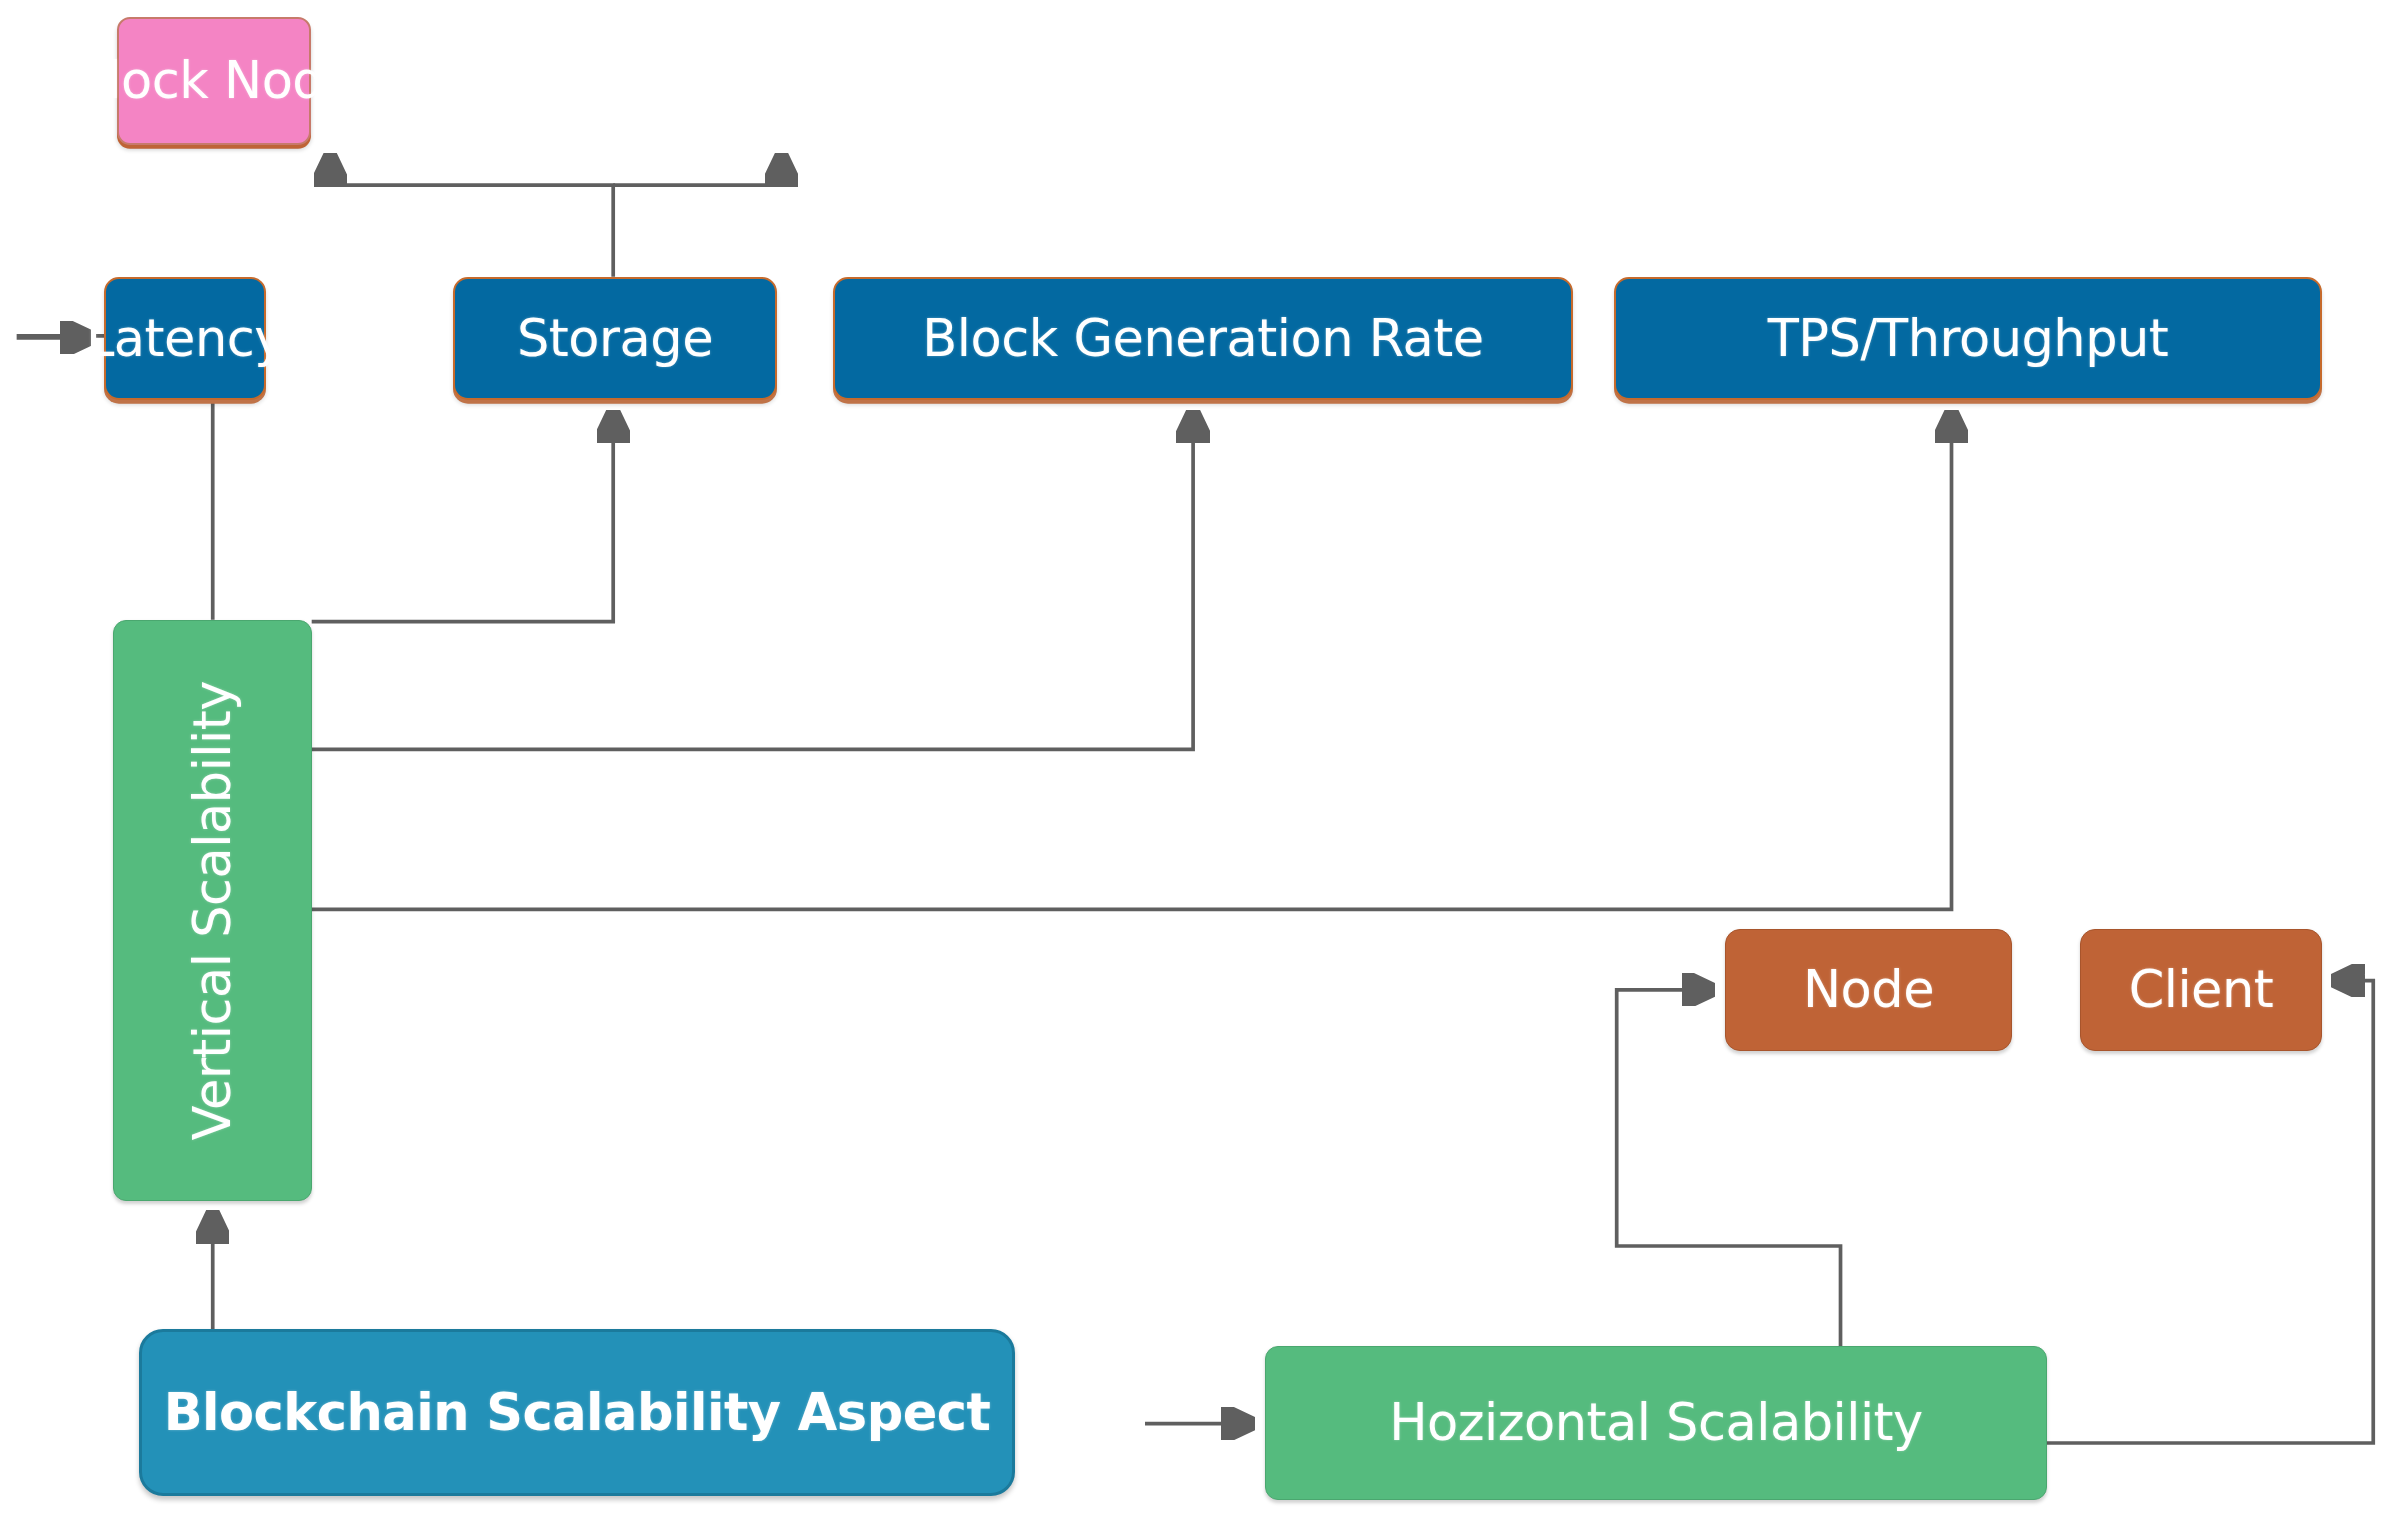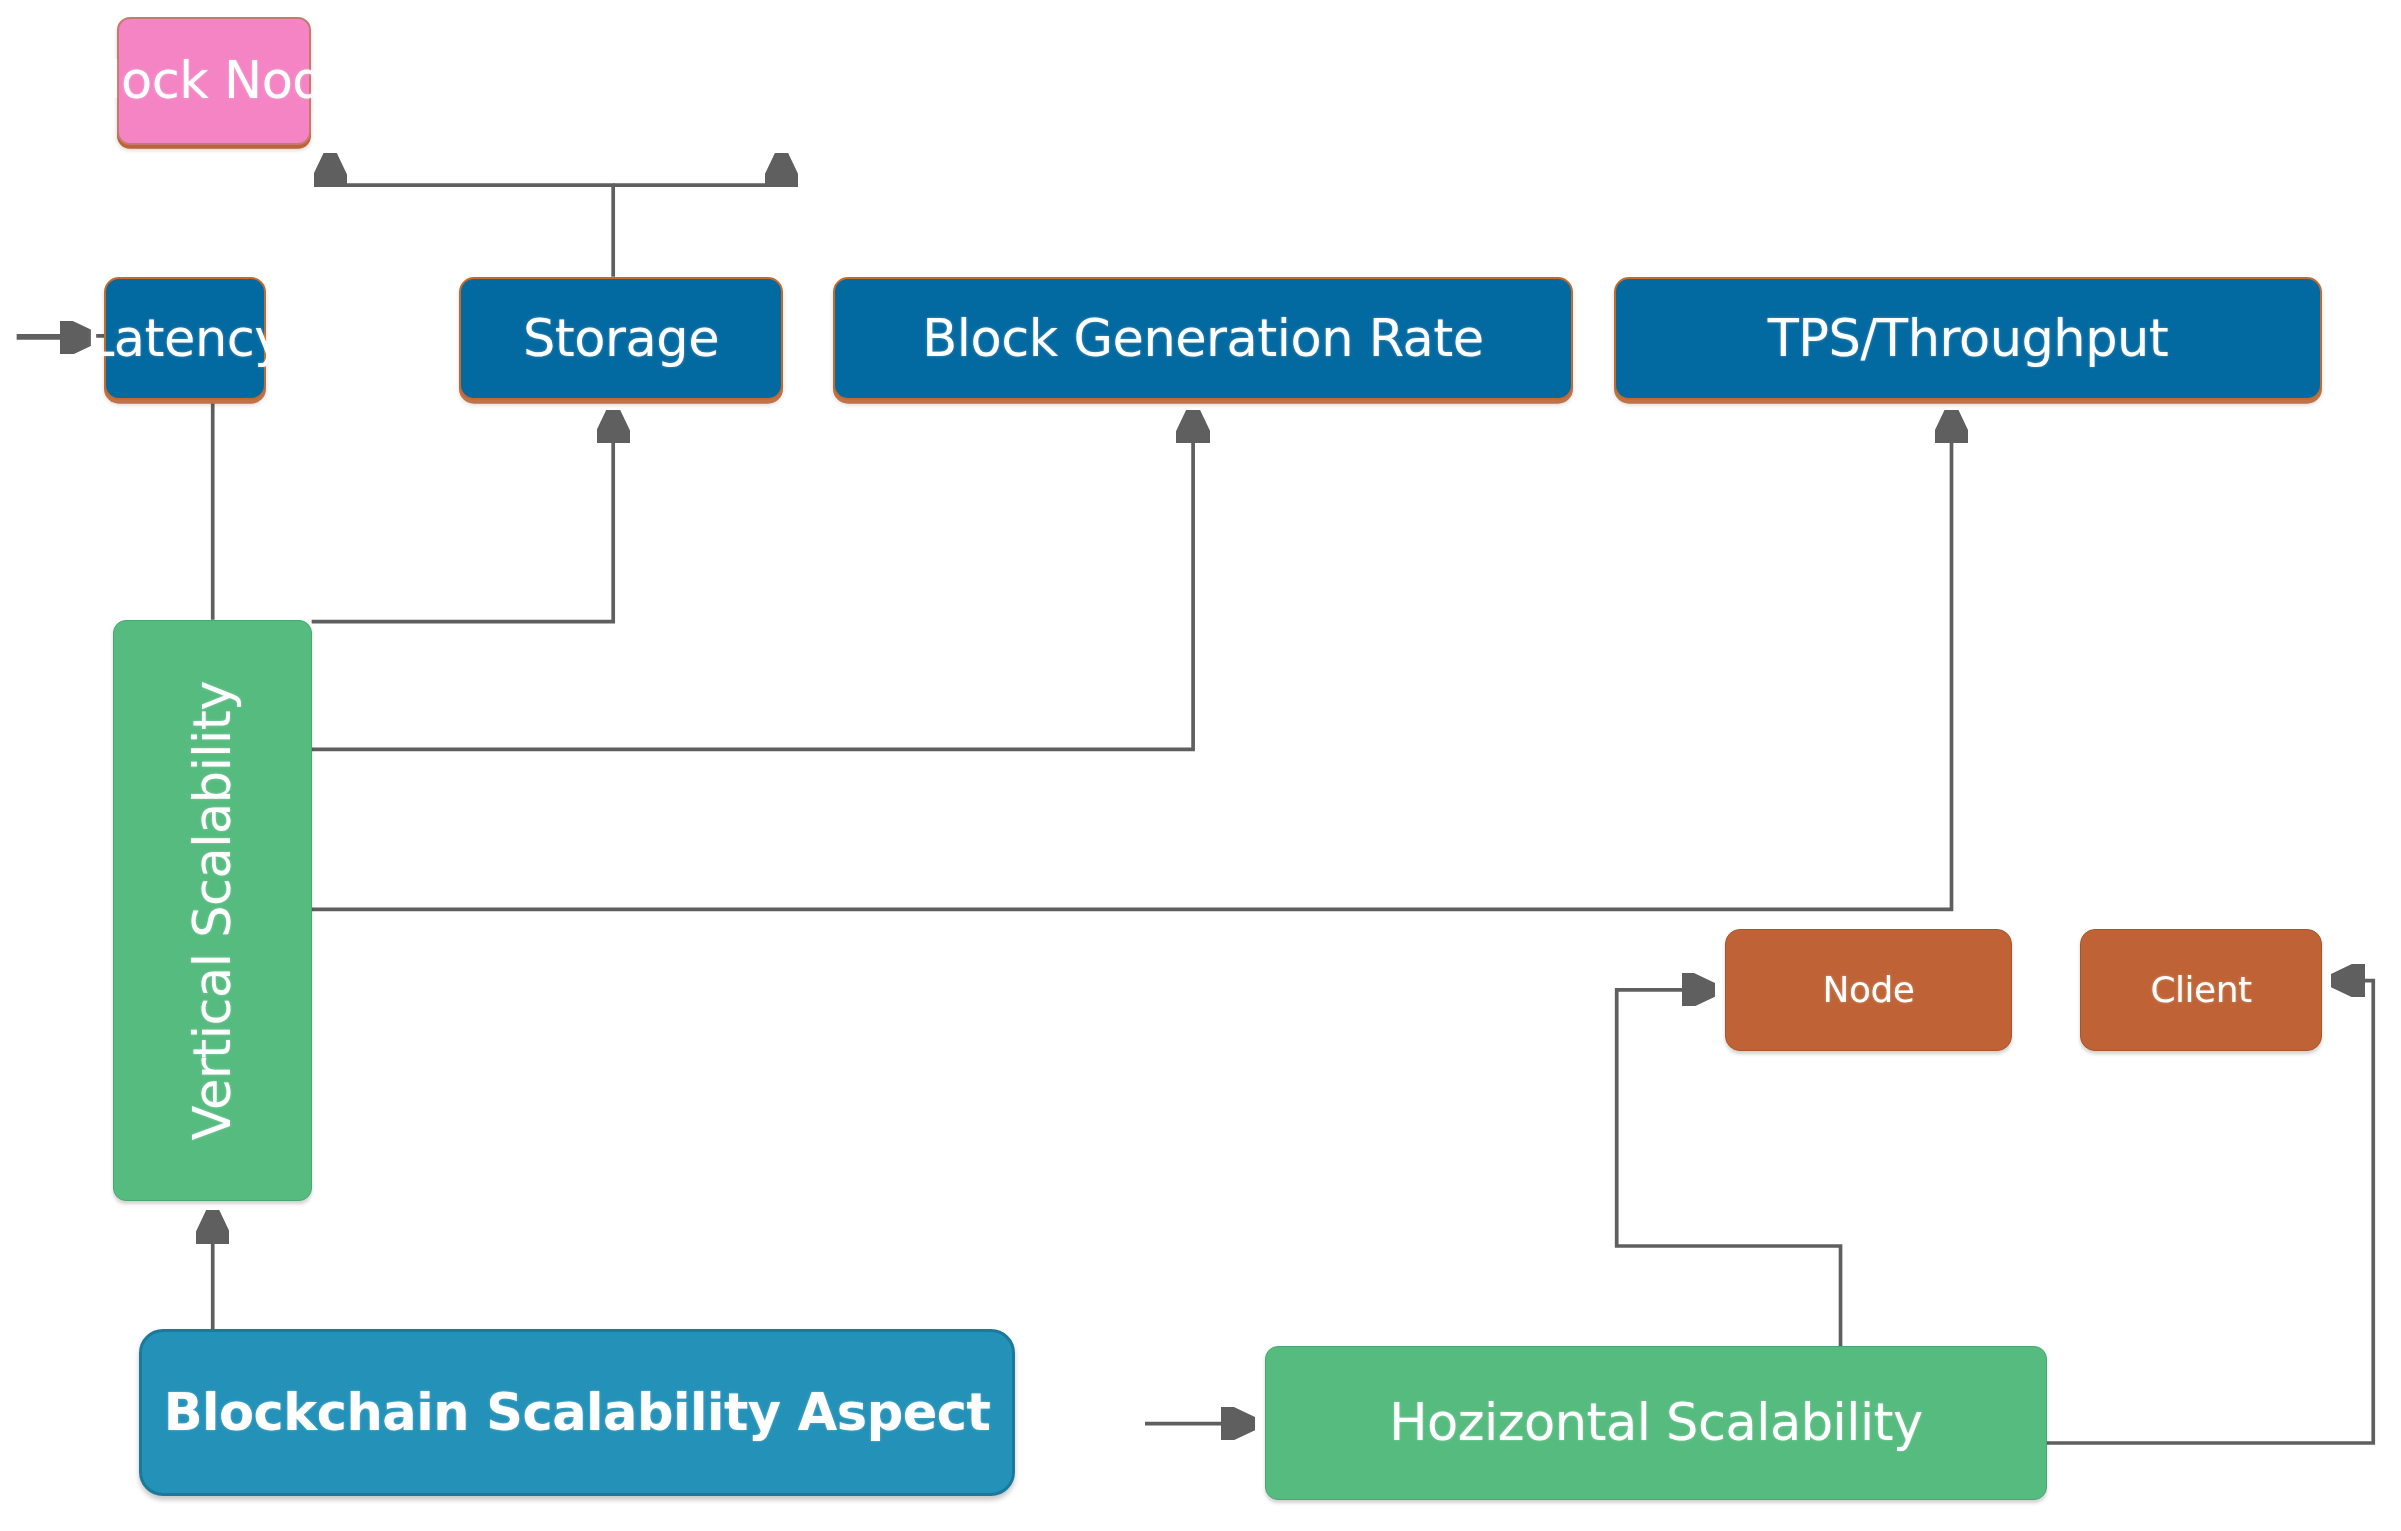--- a/index.html
+++ b/index.html
@@ -51,21 +51,21 @@
     border-radius: 13px;
     box-shadow: 0 2.8px 3.7px rgba(0,0,0,0.18);
     font-size: 51px;
   }
   
   .n-brown {
     background: #bf6336;
     border: 1.9px solid #a8552c;
     border-radius: 15px;
     box-shadow: 0 2.8px 3.7px rgba(0,0,0,0.18);
-    font-size: 36px;
+    font-size: 51px;
   }
   
   .n-blue {
     background: #2391b8;
     border: 3.7px solid #1b7a9c;
     border-radius: 24px;
     box-shadow: 0 3.7px 5.6px rgba(0,0,0,0.22);
     font-size: 51px;
     font-weight: bold;
   }
@@ -121,21 +121,21 @@
 
   <div class="node n-pink" style="left:117px; top:16.7px; width:194px; height:128px;">
     <span>Block Node</span>
   </div>
 
 
   <div class="node n-orange" style="left:104px; top:277px; width:162px; height:123px;">
     <span>Latency</span>
   </div>
 
-  <div class="node n-orange" style="left:453px; top:277px; width:324px; height:123px;margin-left:6px;">
+  <div class="node n-orange" style="left:453px; top:277px; width:324px; height:123px;">
     <span>Storage</span>
   </div>
 
   <div class="node n-orange" style="left:833px; top:277px; width:740px; height:123px;">
     <span>Block Generation Rate</span>
   </div>
 
   <div class="node n-orange" style="left:1614px; top:277px; width:708px; height:123px;">
     <span>TPS/Throughput</span>
   </div>

